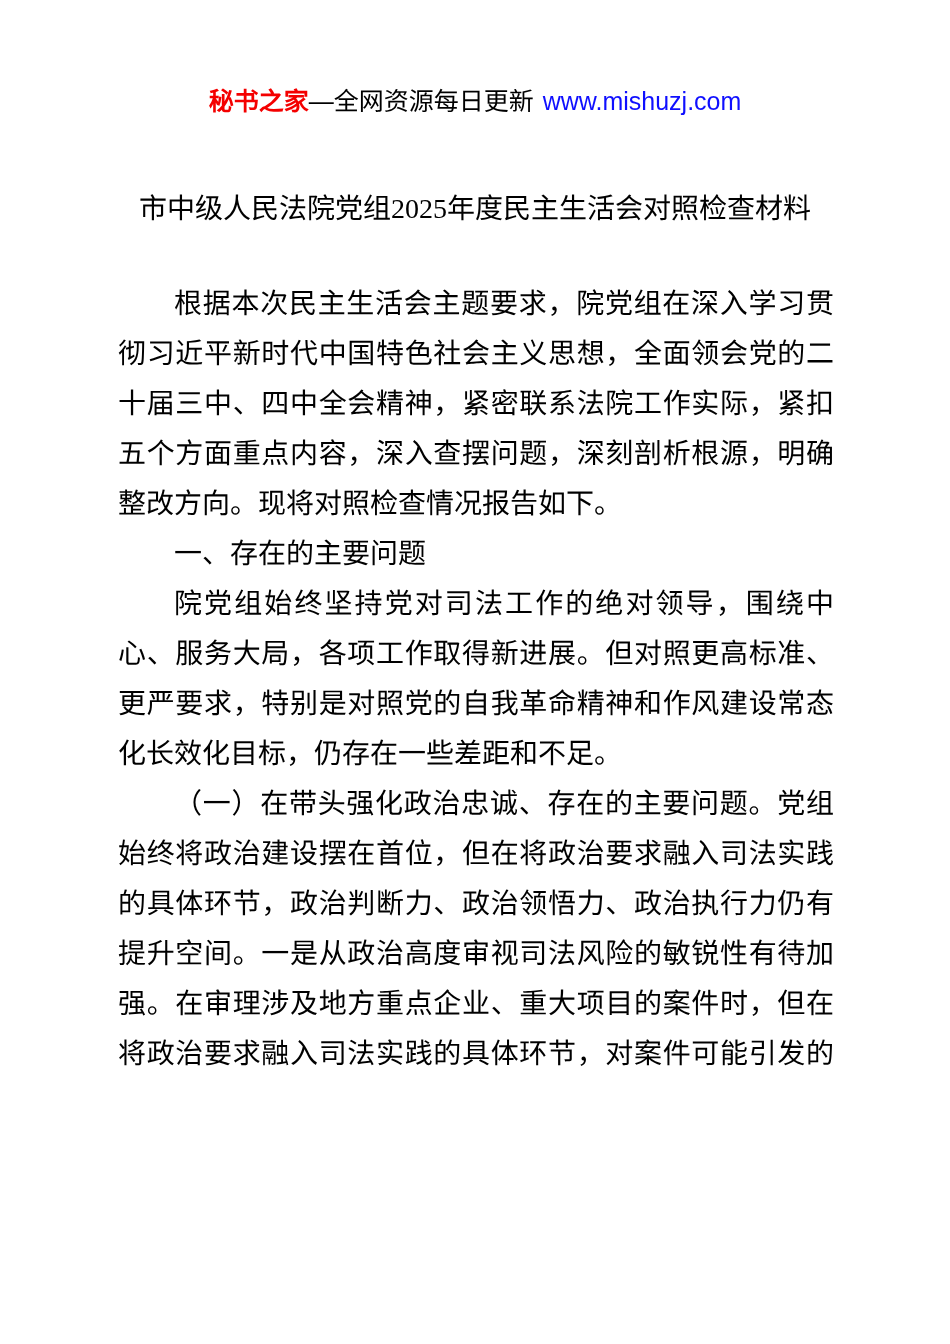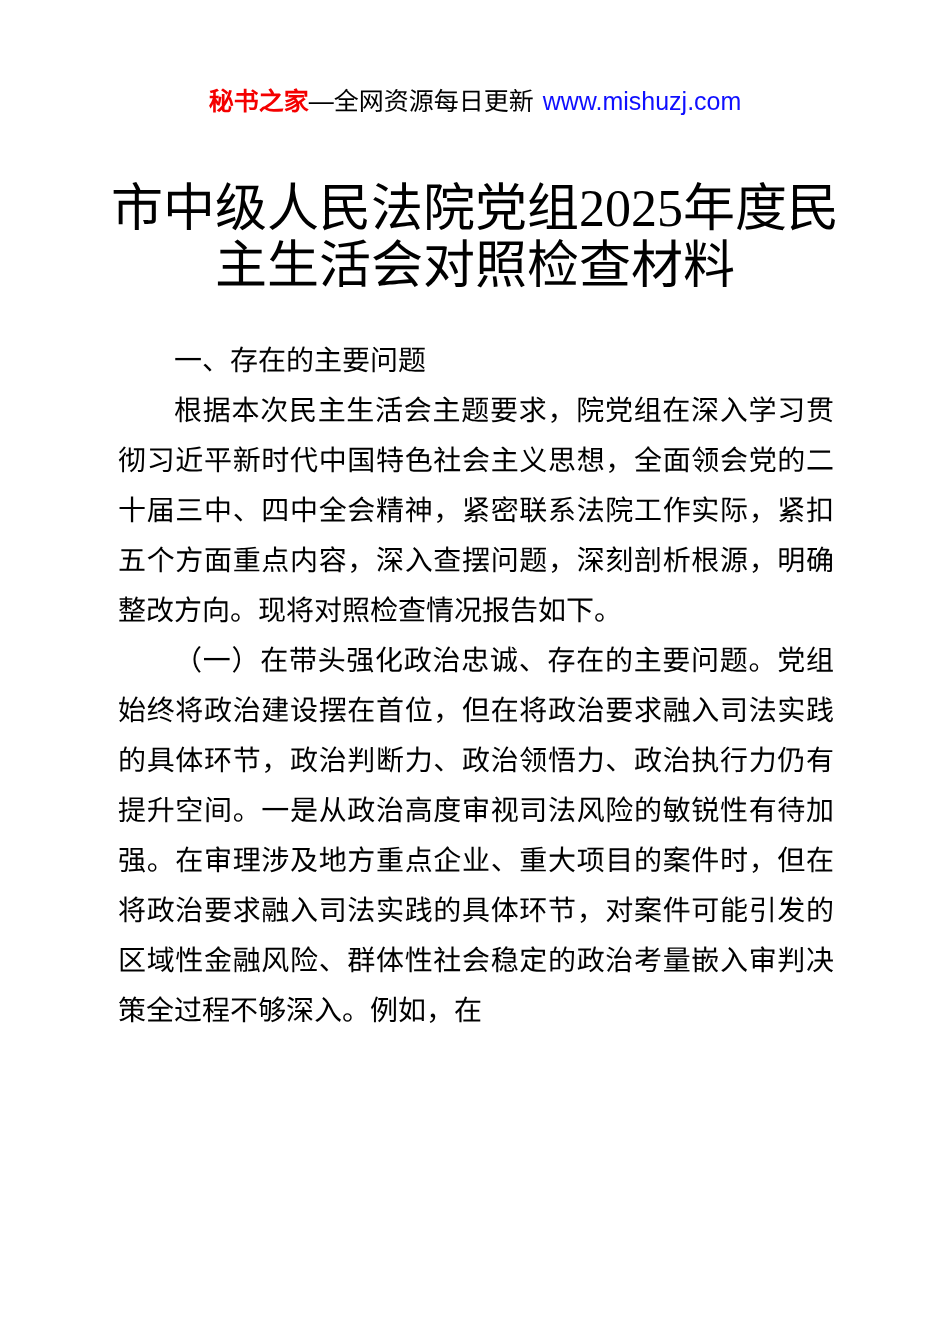--- a/index.html
+++ b/index.html
@@ -32,21 +32,21 @@
   .header .url {
     margin-left: 9px;
     text-decoration: none;
     cursor: pointer;
   }
   .doc-title {
     margin: 64px auto 0 auto;
     max-width: 750px;
     text-align: center;
     font-family: "Liberation Serif", "DejaVu Serif", serif;
-    font-size: 52px;
+    font-size: 28px;
     line-height: 57px;
     font-weight: 500;
     color: #000000;
     word-break: break-all;
   }
   .content {
     margin: 42px 0 0 118px;
     width: 716px;
     font-size: 28px;
     line-height: 50px;
@@ -68,22 +68,23 @@
 <div class="page">
 
   <div class="header">
     <span class="brand" style="color: rgb(244, 0, 0);">秘书之家</span><span class="dash">—</span><span class="tagline">全网资源每日更新</span><span class="url" style="color: rgb(15, 15, 255);">www.mishuzj.com</span>
   </div>
 
   <h1 class="doc-title">市中级人民法院党组2025年度民主生活会对照检查材料</h1>
 
   <div class="content">
 
+    <p>根据本次民主生活会主题要求，院党组在深入学习贯彻习近平新时代中国特色社会主义思想，全面领会党的二十届三中、四中全会精神，紧密联系法院工作实际，紧扣五个方面重点内容，深入查摆问题，深刻剖析根源，明确整改方向。现将对照检查情况报告如下。</p>
+
     <p>一、存在的主要问题</p>
 
-    <p>根据本次民主生活会主题要求，院党组在深入学习贯彻习近平新时代中国特色社会主义思想，全面领会党的二十届三中、四中全会精神，紧密联系法院工作实际，紧扣五个方面重点内容，深入查摆问题，深刻剖析根源，明确整改方向。现将对照检查情况报告如下。</p>
-
+    <p>院党组始终坚持党对司法工作的绝对领导，围绕中心、服务大局，各项工作取得新进展。但对照更高标准、更严要求，特别是对照党的自我革命精神和作风建设常态化长效化目标，仍存在一些差距和不足。</p>
 
     <p><span>（一）在带头强化政治忠诚、存在的主要问题。党组始终将政治建设摆在首位，但在将政治要求融入司法实践的具体环节，政治判断力、政治领悟力、政治执行力仍有提升空间。</span><span class="lead-bold">一是</span><span>从政治高度审视司法风险的敏锐性有待加强。在审理涉及地方重点企业、重大项目的案件时，但在将政治要求融入司法实践的具体环节，对案件可能引发的区域性金融风险、群体性社会稳定的政治考量嵌入审判决策全过程不够深入。例如，在</span></p>
 
   </div>
 
 </div>
 
 </body></html>

